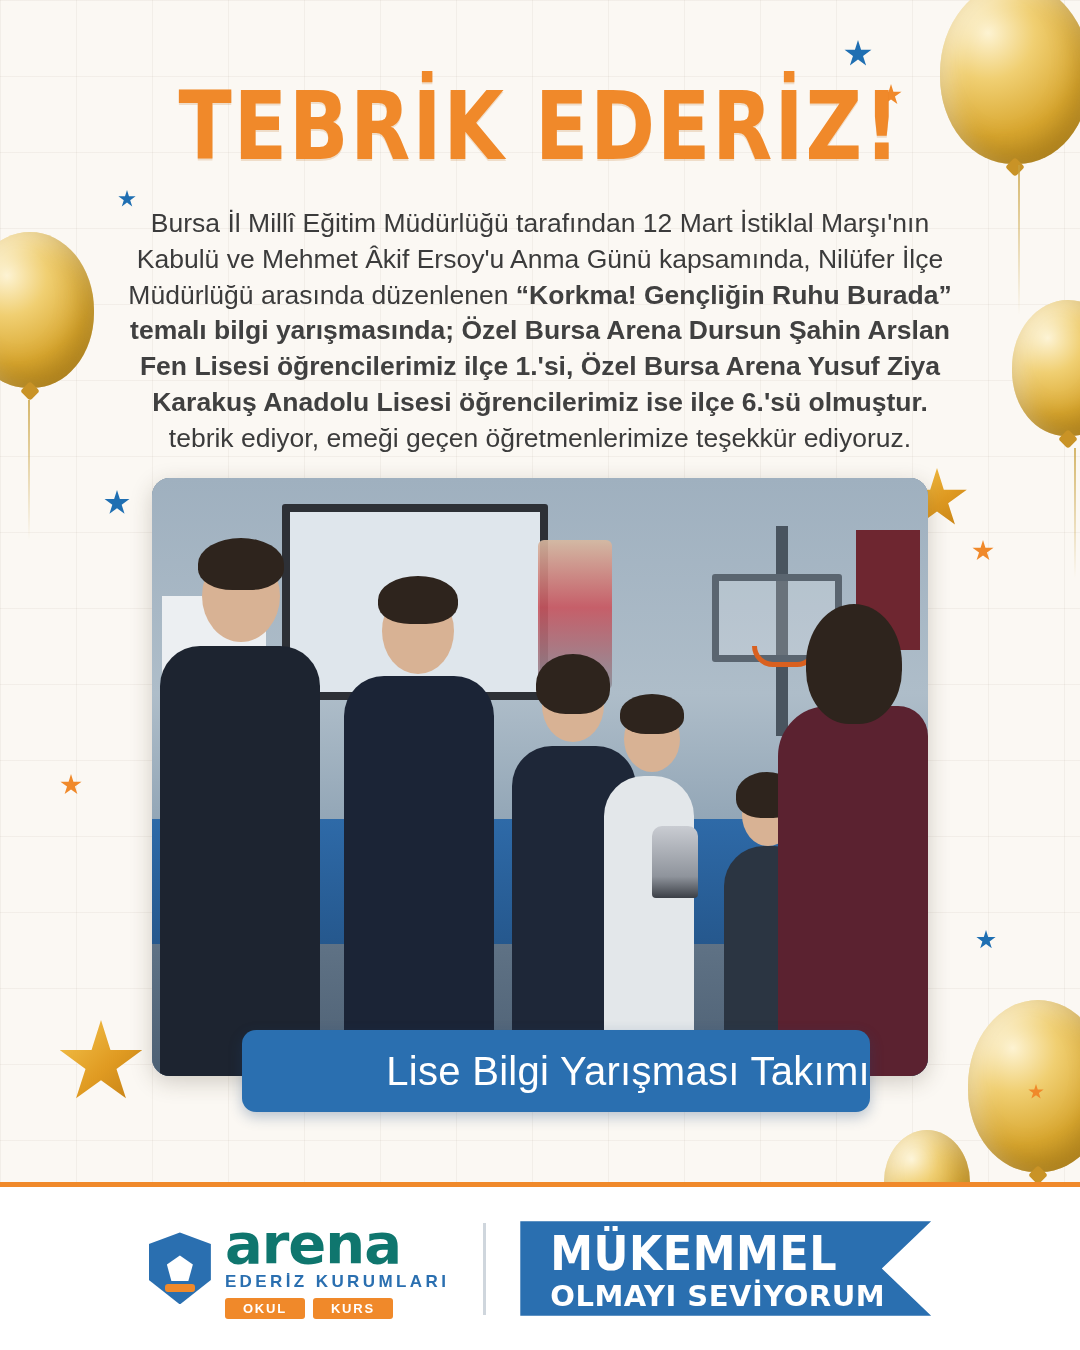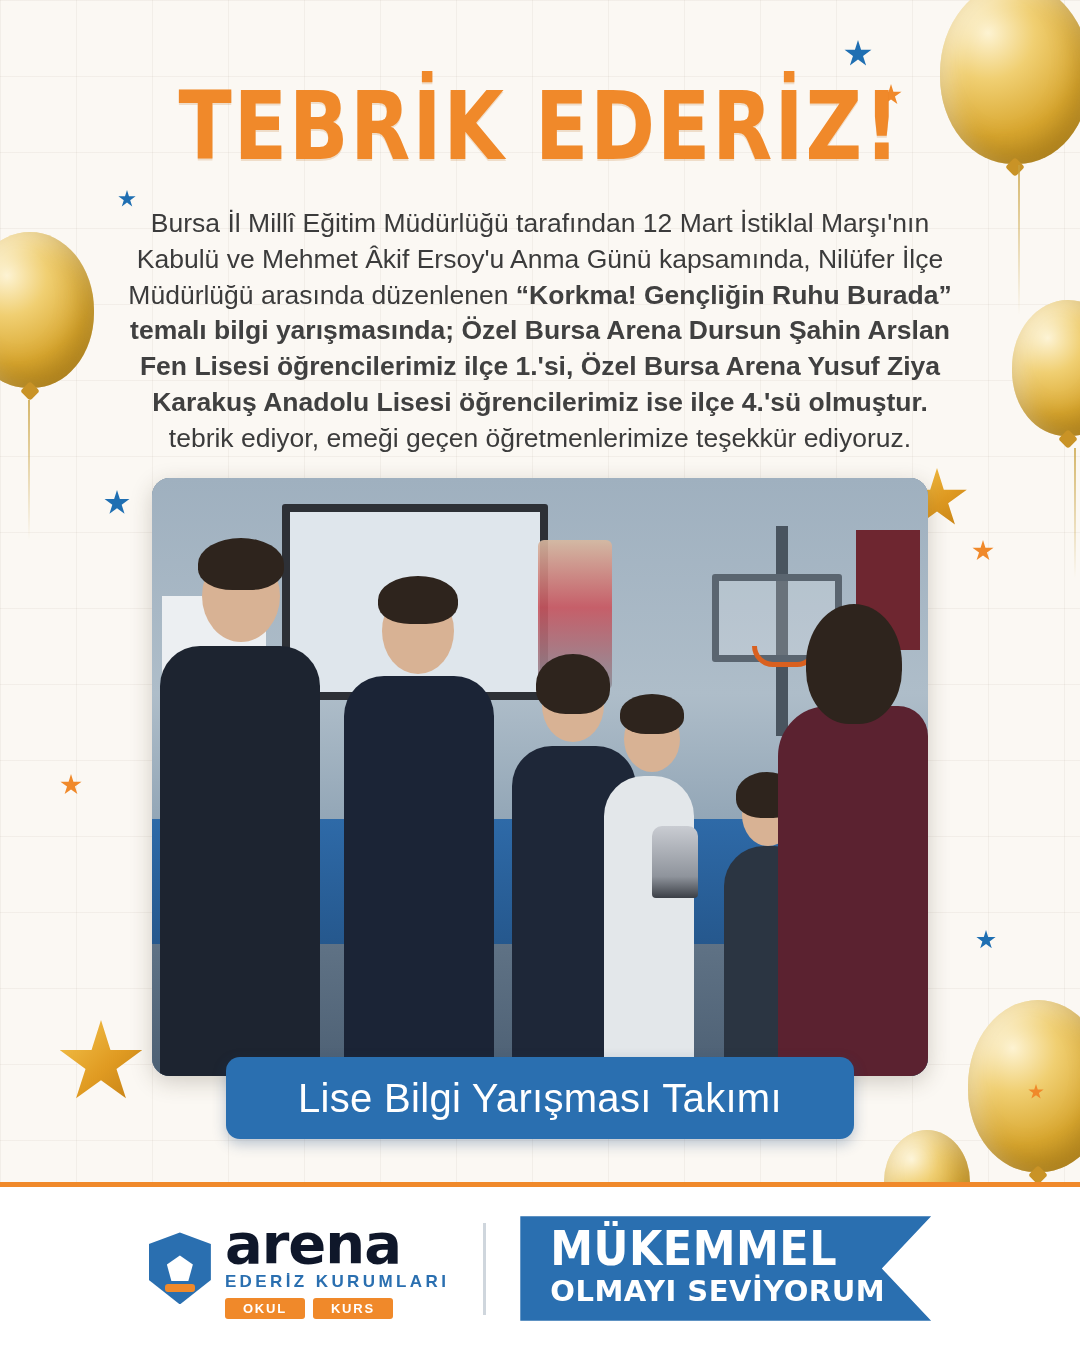--- a/index.html
+++ b/index.html
@@ -244,30 +244,29 @@
     position: absolute;
     left: 500px; bottom: 178px;
     width: 46px; height: 72px;
     background: linear-gradient(to bottom, #c9ccd2 0%, #8f949c 70%, #3b3f46 100%);
     border-radius: 10px 10px 4px 4px;
   }
 
   .caption-bar {
     position: absolute;
     top: 1030px;
-    left: 226px;
+    left: 242px;
     width: 628px;
     height: 82px;
     background: #2a6fb0;
     border-radius: 14px;
     display: flex;
     align-items: center;
-    justify-content: center;
+    justify-content: flex-end;
     box-shadow: 0 5px 14px rgba(30,70,120,0.3);
-    margin-top: 27px;
   }
   .caption-text {
     color: #ffffff;
     font-size: 40px;
     font-weight: 500;
     letter-spacing: 0.3px;
   }
 
   
   .footer-rule {
@@ -317,21 +316,21 @@
     width: 30px;
     height: 8px;
     background: #f0892a;
     border-radius: 3px;
   }
   .brand-text { display: flex; flex-direction: column; }
   .brand-name {
     font-family: "DejaVu Sans", sans-serif;
     font-size: 56px;
     font-weight: 700;
-    color: #0f172a;
+    color: #0f766e;
     line-height: 0.92;
     letter-spacing: -1px;
   }
   .brand-sub {
     font-size: 17px;
     letter-spacing: 3.4px;
     color: #2a6fb0;
     font-weight: 700;
     margin-top: 3px;
     text-align: center;
@@ -351,21 +350,21 @@
     border-radius: 3px;
   }
   .divider {
     width: 3px;
     height: 92px;
     background: #cfd6dd;
   }
   .slogan {
     position: relative;
     background: #2a6fb0;
-    padding: 12px 46px 12px 30px;
+    padding: 12px 46px 2px 30px;
     clip-path: polygon(0 0, 100% 0, 88% 50%, 100% 100%, 0 100%);
   }
   .slogan-l1 {
     font-family: "DejaVu Sans", sans-serif;
     color: #ffffff;
     font-size: 43px;
     font-weight: 700;
     line-height: 1;
     letter-spacing: 0.5px;
     transform: scaleY(1.1);
@@ -412,21 +411,21 @@
   <div class="star orange s10"></div>
 
   <div class="headline">TEBRİK EDERİZ!</div>
 
   <div class="body-copy">
     <p>Bursa İl Millî Eğitim Müdürlüğü tarafından 12 Mart İstiklal Marşı'nın</p>
     <p>Kabulü ve Mehmet Âkif Ersoy'u Anma Günü kapsamında, Nilüfer İlçe</p>
     <p><span>Müdürlüğü arasında düzenlenen </span><span class="strong">“Korkma! Gençliğin Ruhu Burada”</span></p>
     <p class="strong">temalı bilgi yarışmasında; Özel Bursa Arena Dursun Şahin Arslan</p>
     <p class="strong">Fen Lisesi öğrencilerimiz ilçe 1.'si, Özel Bursa Arena Yusuf Ziya</p>
-    <p class="strong">Karakuş Anadolu Lisesi öğrencilerimiz ise ilçe 4.'sü olmuştur.</p>
+    <p class="strong">Karakuş Anadolu Lisesi öğrencilerimiz ise ilçe 6.'sü olmuştur.</p>
     <p>tebrik ediyor, emeği geçen öğretmenlerimize teşekkür ediyoruz.</p>
   </div>
 
   <div class="photo-frame">
     <div class="photo">
       <div class="gym-wall"></div>
       <div class="gym-blueband"></div>
       <div class="gym-floor"></div>
       <div class="screen-board"></div>
       <div class="banner-small"></div>

